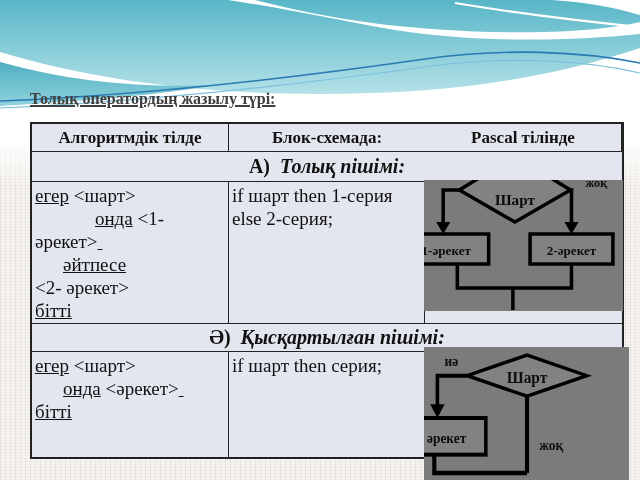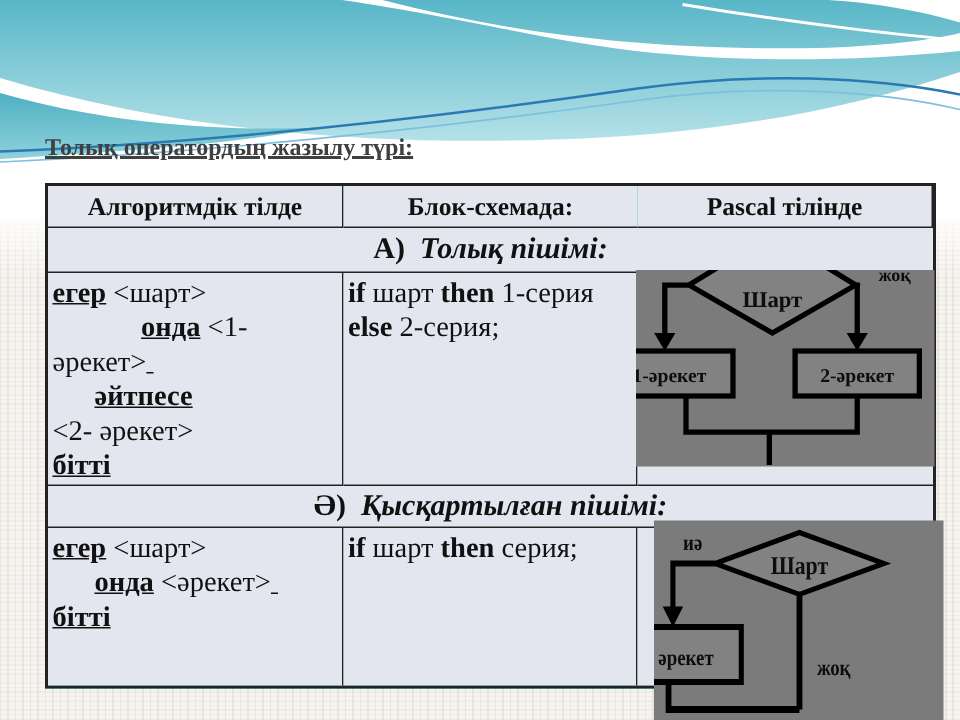--- a/index.html
+++ b/index.html
@@ -21,41 +21,41 @@
     font-size:16px; font-weight:bold; color:#404040;
     text-decoration:underline; text-decoration-thickness:2px;
     white-space:nowrap; letter-spacing:0;
   }
   .tbl{
     position:absolute; left:30px; top:122px; width:590px; height:333px;
     display:grid;
     grid-template-columns:197px 196px 197px;
     grid-template-rows:28px 30px 142px 28px 105px;
     border:2px solid #222; box-sizing:content-box;
-    background:#14b8a6;
+    background:#be185d;
   }
   .cell{border-right:1px solid #222; border-bottom:1px solid #222; box-sizing:border-box; background:#e3e6ef;}
   .cell.lastcol{border-right:none;}
   .cell.lastrow{border-bottom:none;}
   .th{display:flex; align-items:center; justify-content:center;
       font-weight:bold; font-size:17px;}
   .span-row{grid-column:1 / -1; display:flex; align-items:center; justify-content:center;
       font-size:20px; border-right:none; border-bottom:1px solid #222;}
   .span-row .pfx{font-weight:bold; margin-right:10px;}
   .span-row .lbl{font-weight:bold; font-style:italic;font-family:Liberation Serif, serif;}
   .code{padding:2px 2px 0 3px; font-size:19px; line-height:23px; overflow:visible; white-space:nowrap;}
   .cline{min-height:23px;}
   .cline.ind1{padding-left:28px;}
   .cline.ar{text-align:center; padding-right:2px;}
-  .code .b{font-weight:bold;}
+  .code .b{font-weight:normal;}
   .code .u{text-decoration:underline;}
   .schema-cell{position:relative; overflow:visible;}
   .schema{position:absolute; background:#7b7b7b; z-index:3;}
   .schemaA{left:-1px; right:-1px; top:-2px; height:131px;}
-  .schemaB{left:-1px; right:-7px; top:-5px; height:134px;margin-left:12px;}
+  .schemaB{left:-1px; right:-7px; top:-5px; height:134px;}
   .schema svg{display:block; width:100%; height:100%;}
   .schema text{font-family:"Liberation Serif", serif; font-weight:bold; fill:#0d0d0d;}
 </style>
 </head>
 <body>
 
 <div class="slide">
 
   <div class="texture"></div>
 

